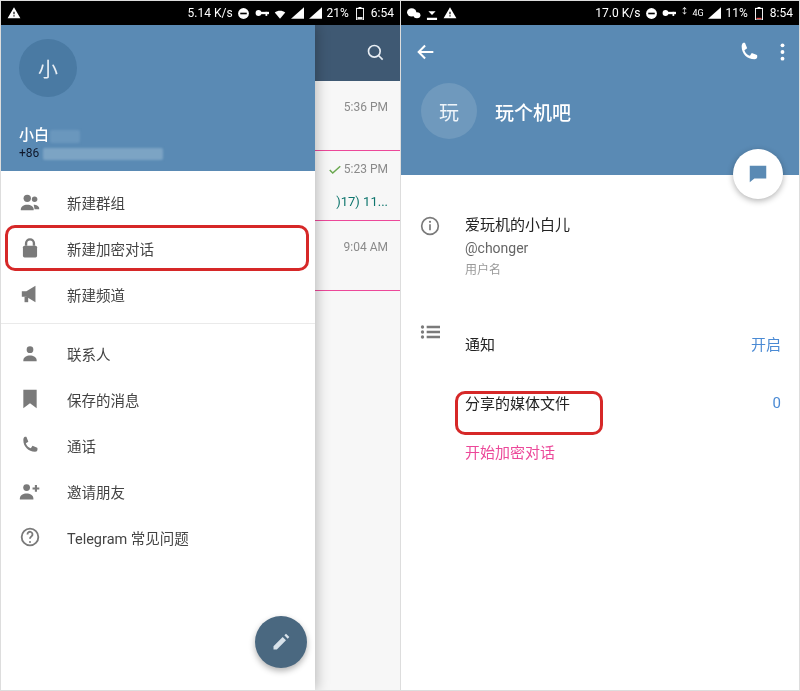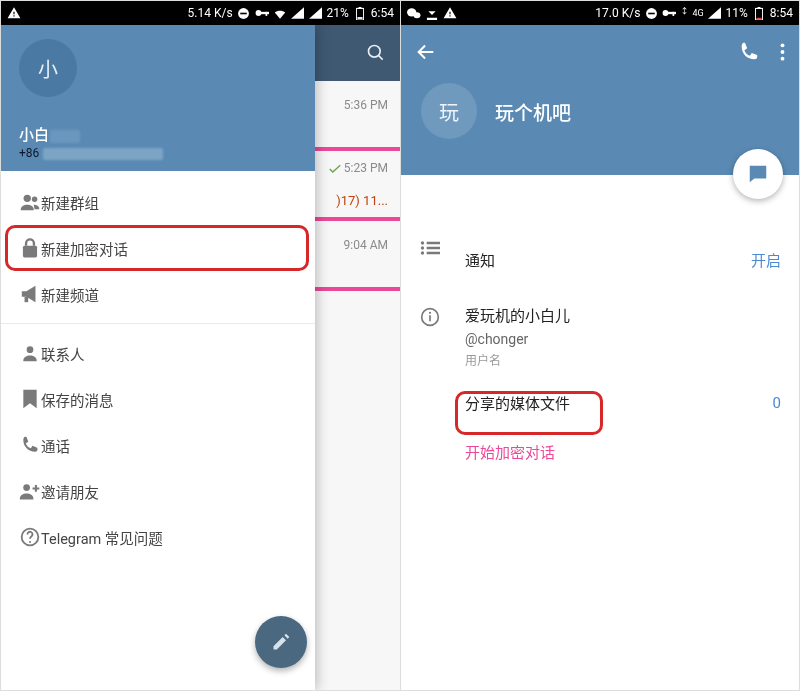--- a/index.html
+++ b/index.html
@@ -48,24 +48,24 @@
   }
   .left-bg-header {
     position:absolute; top:24px; right:0; width:86px; height:56px;
     background:#3f5973;
     display:flex; align-items:center; justify-content:flex-end; padding-right:14px;
   }
   .chatrow {
     position:absolute; right:0; width:86px; height:70px;
     display:flex; flex-direction:column; align-items:flex-end; justify-content:center;
     padding:8px 12px 8px 0; font-size:12px; color:#8a8a8a;
-    border-bottom:4px solid #ec4899;
+    border-bottom:1px solid #ec4899;
   }
   .chatrow .time { margin-bottom:18px; }
-  .chatrow .sub { font-size:13px; color:#c2410c; }
+  .chatrow .sub { font-size:13px; color:#0f766e; }
 
   .drawer {
     position:absolute; top:24px; left:0; width:314px; height:665px;
     background:#fff;
     box-shadow: 2px 0 12px rgba(0,0,0,0.25);
     display:flex; flex-direction:column;
   }
   .drawer-header {
     height:146px; background:#5a8ab4; color:#fff;
     padding:14px 18px 12px 18px;
@@ -83,21 +83,21 @@
     display:inline-block; width:120px; height:12px;
     background: #7ca4c4;
     filter: blur(1px);
     vertical-align:middle;
     margin-left:4px;
     border-radius:2px;
   }
   .drawer-list { padding:8px 0; }
   .drawer-item {
     display:flex; align-items:center; height:46px;
-    padding:0 18px; 
+    padding:0 18px; gap:26px;
     color:#444; font-size:14.5px;
     cursor:pointer;
   }
   .drawer-item .ico { width:22px; height:22px; color:#7a7a7a; display:flex; align-items:center; justify-content:center; }
   .drawer-sep { height:1px; background:#eaeaea; margin:6px 0; }
 
   .highlight-box {
     position:absolute; border:3px solid #d62828; border-radius:10px;
     pointer-events:none;
   }
@@ -425,53 +425,53 @@
       <div class="r-fab">
         <span>
           <svg width="22" height="22" viewBox="0 0 24 24" fill="#5a8ab4">
               <path d="M3 3h18v14H8l-5 4V3z"></path>
             </svg>
         </span>
       </div>
     </div>
 
     <div class="r-body">
+      <div class="r-row">
+        <span class="ricon">
+          <svg width="20" height="20" viewBox="0 0 24 24" fill="none" stroke="#7a7a7a" stroke-width="2">
+              <circle cx="12" cy="12" r="10"></circle>
+              <line x1="12" y1="10" x2="12" y2="17"></line>
+              <circle cx="12" cy="7" r="1.3" fill="#7a7a7a" stroke="none"></circle>
+            </svg>
+        </span>
+        <div class="rcontent">
+          <div class="r-title">爱玩机的小白儿</div>
+          <div class="r-sub">@chonger</div>
+          <div class="r-caption">用户名</div>
+        </div>
+      </div>
+
       <div class="r-row" style="margin-top:22px">
         <span class="ricon">
           <svg width="20" height="16" viewBox="0 0 24 18" fill="#7a7a7a">
               <circle cx="3" cy="3" r="2"></circle>
               <rect x="8" y="1.5" width="16" height="3"></rect>
               <circle cx="3" cy="9" r="2"></circle>
               <rect x="8" y="7.5" width="16" height="3"></rect>
               <circle cx="3" cy="15" r="2"></circle>
               <rect x="8" y="13.5" width="16" height="3"></rect>
             </svg>
         </span>
         <div class="rcontent">
           <div class="r-setting" style="padding-left:0">
             <span>通知</span>
             <span class="val">开启</span>
           </div>
         </div>
       </div>
-
-      <div class="r-row">
-        <span class="ricon">
-          <svg width="20" height="20" viewBox="0 0 24 24" fill="none" stroke="#7a7a7a" stroke-width="2">
-              <circle cx="12" cy="12" r="10"></circle>
-              <line x1="12" y1="10" x2="12" y2="17"></line>
-              <circle cx="12" cy="7" r="1.3" fill="#7a7a7a" stroke="none"></circle>
-            </svg>
-        </span>
-        <div class="rcontent">
-          <div class="r-title">爱玩机的小白儿</div>
-          <div class="r-sub">@chonger</div>
-          <div class="r-caption">用户名</div>
-        </div>
-      </div>
       <div class="r-setting">
         <span>分享的媒体文件</span>
         <span class="val">0</span>
       </div>
       <div class="r-secret">
         <span>开始加密对话</span>
       </div>
     </div>
 
     <div class="highlight-box hl2"></div>

